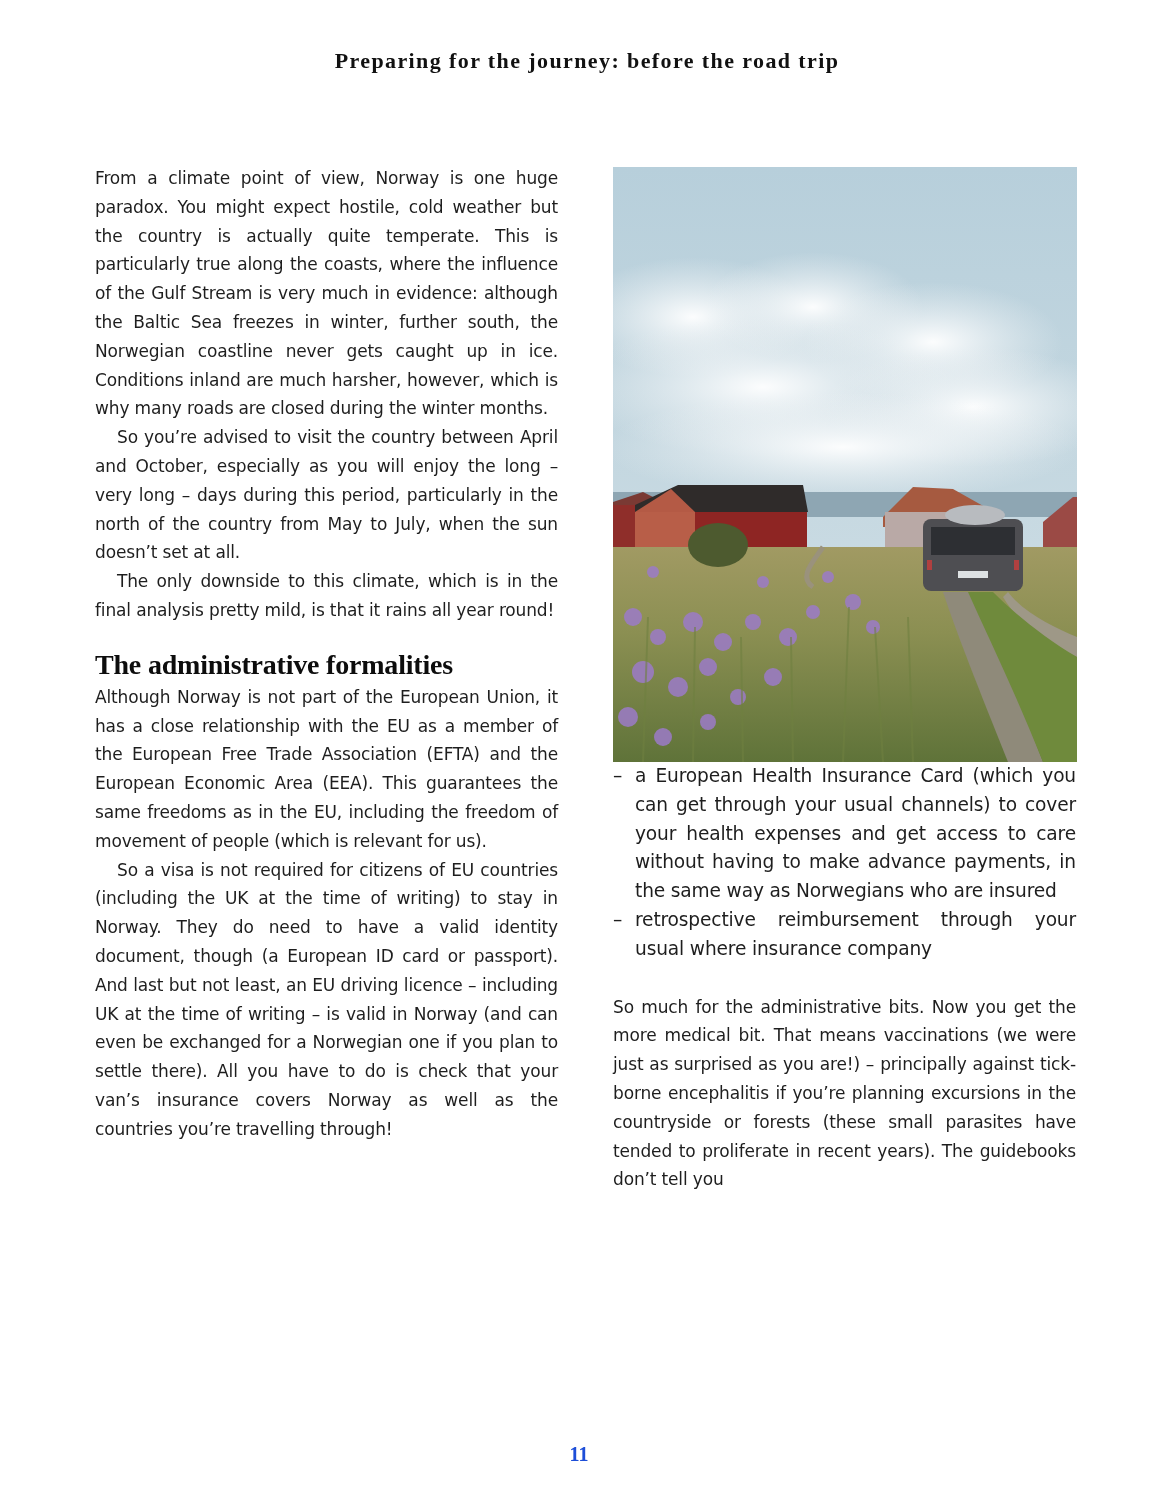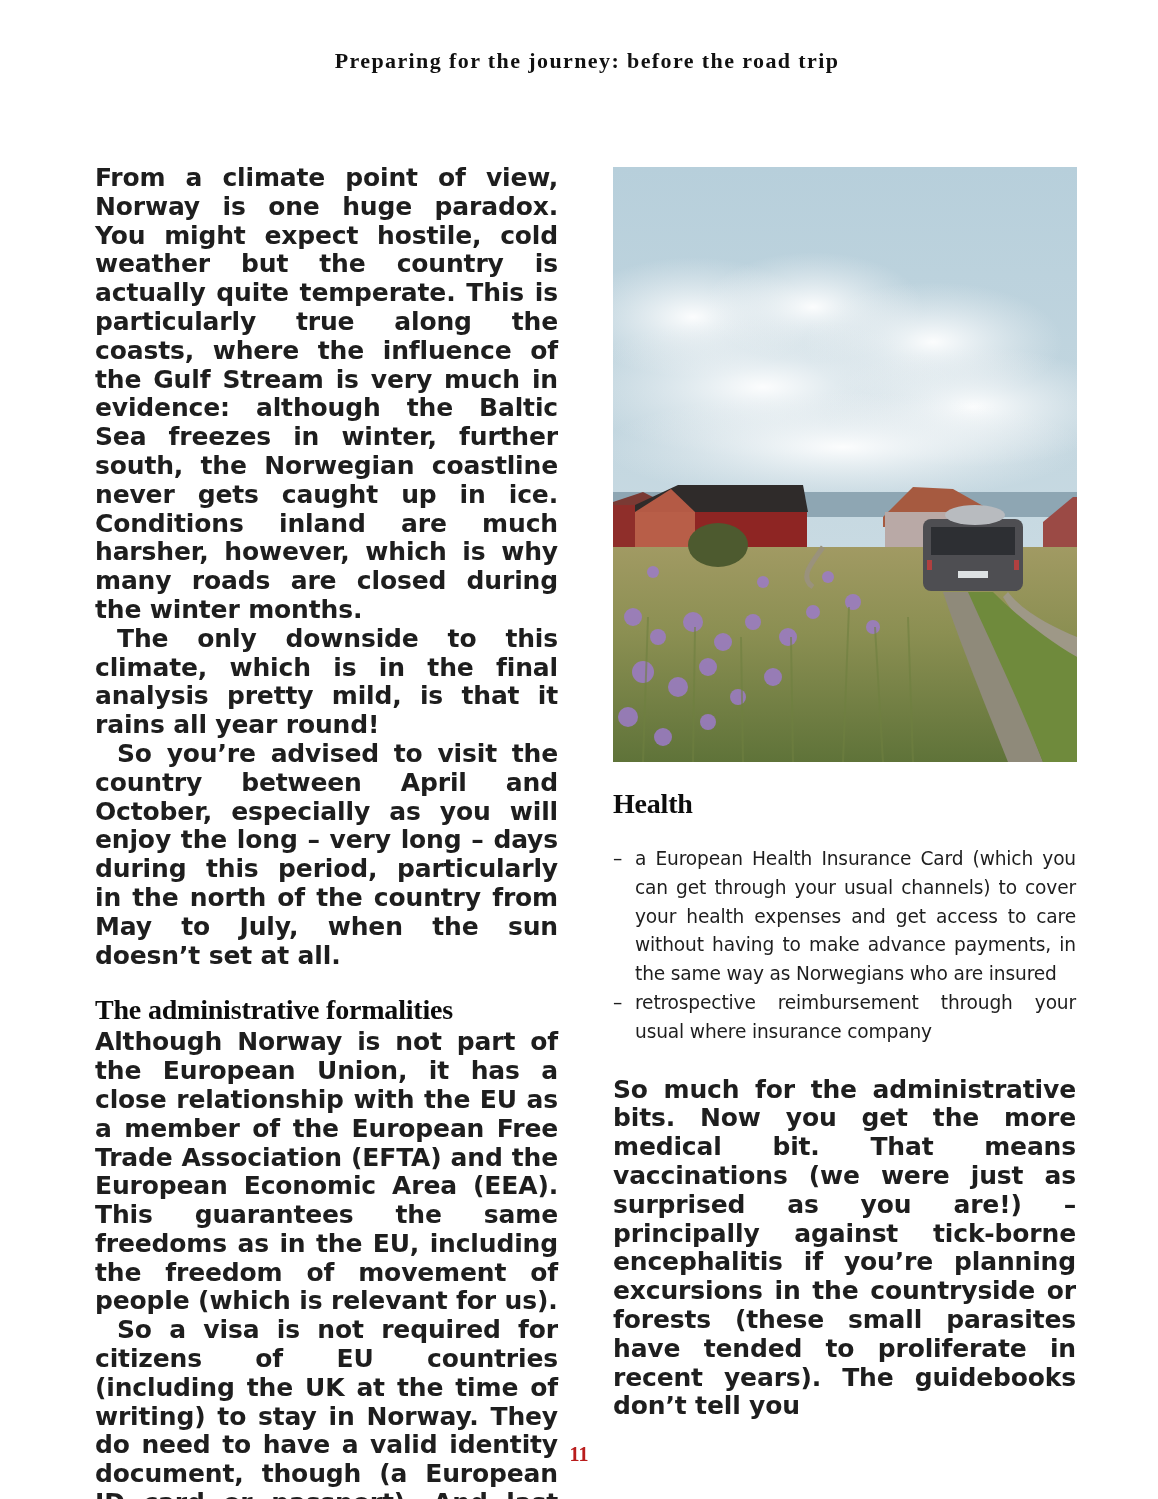--- a/index.html
+++ b/index.html
@@ -20,57 +20,56 @@
     }
     .col-left { left: 95px; top: 164px; }
     .col-right { left: 613px; top: 167px; }
     h2 {
       font-family: "Liberation Serif", serif;
       font-weight: bold; font-size: 28px; margin: 0; color: #0d0d0d;
       letter-spacing: -0.2px;
     }
     p {
       margin: 0;
-      font-size: 25px; line-height: 28.8px;
+      font-size: 17px; line-height: 28.8px;
       text-align: justify; color: #1e1e1e;
       letter-spacing: -0.15px;
-      font-weight: bold;
     }
     p.indent { text-indent: 22px; }
     .climate-title { margin-bottom: 22px; margin-top: 0; line-height: 36px; }
     .admin-title { margin-top: 22px; line-height: 36px; }
     .health-title { margin-top: 24px; margin-bottom: 23px; line-height: 36px; }
     ul.dash-list { list-style: none; margin: 0; padding: 0; }
     ul.dash-list li {
       position: relative; padding-left: 22px;
       font-size: 18.6px; line-height: 28.8px; text-align: justify; color: #1e1e1e;
       letter-spacing: -0.15px;
     }
     ul.dash-list li .dash { position: absolute; left: 0; top: 0; }
     .spacer { height: 29px; }
     .photo {
       width: 464px; height: 595px; position: relative; overflow: hidden;
       background: #bcd3dd;
     }
     .photo svg { display: block; }
     .page-number {
       position: absolute; left: 0; width: 1158px; top: 1443px; text-align: center;
-      font-family: "Liberation Serif", serif; font-size: 20px; font-weight: bold; color: #b91c1c;
+      font-family: "Liberation Serif", serif; font-size: 20px; font-weight: bold; color: #1d4ed8;
     }
   </style>
 </head>
 <body>
 
 <div class="running-head">Preparing for the journey: before the road trip</div>
 
 <div class="col col-left">
   <section>
     <p>From a climate point of view, Norway is one huge paradox. You might expect hostile, cold weather but the country is actually quite temperate. This is particularly true along the coasts, where the influence of the Gulf Stream is very much in evidence: although the Baltic Sea freezes in winter, further south, the Norwegian coastline never gets caught up in ice. Conditions inland are much harsher, however, which is why many roads are closed during the winter months.</p>
+    <p class="indent">So you’re advised to visit the country between April and October, especially as you will enjoy the long – very long – days during this period, particularly in the north of the country from May to July, when the sun doesn’t set at all.</p>
     <p class="indent">The only downside to this climate, which is in the final analysis pretty mild, is that it rains all year round!</p>
-    <p class="indent">So you’re advised to visit the country between April and October, especially as you will enjoy the long – very long – days during this period, particularly in the north of the country from May to July, when the sun doesn’t set at all.</p>
   </section>
   <section>
     <h2 class="admin-title">The administrative formalities</h2>
     <p>Although Norway is not part of the European Union, it has a close relationship with the EU as a member of the European Free Trade Association (EFTA) and the European Economic Area (EEA). This guarantees the same freedoms as in the EU, including the freedom of movement of people (which is relevant for us).</p>
     <p class="indent">So a visa is not required for citizens of EU countries (including the UK at the time of writing) to stay in Norway. They do need to have a valid identity document, though (a European ID card or passport). And last but not least, an EU driving licence – including UK at the time of writing – is valid in Norway (and can even be exchanged for a Norwegian one if you plan to settle there). All you have to do is check that your van’s insurance covers Norway as well as the countries you’re travelling through!</p>
   </section>
 </div>
 
 <div class="col col-right">
   <div class="photo" title="Campervan on a grassy dirt track beside purple wildflowers, with red wooden boathouses and the sea under a cloudy sky">
@@ -156,21 +155,20 @@
         <line x1="130" y1="595" x2="128" y2="470"></line>
           <line x1="180" y1="595" x2="178" y2="470"></line>
         <line x1="230" y1="595" x2="236" y2="440"></line>
           <line x1="270" y1="595" x2="262" y2="460"></line>
         <line x1="300" y1="595" x2="295" y2="450"></line>
       </g>
     </svg>
   </div>
 
   <section>
-    <h2 class="health-title">Health</h2>
     <ul class="dash-list">
       <li>
         <span class="dash">–</span>
         <span>a European Health Insurance Card (which you can get through your usual channels) to cover your health expenses and get access to care without having to make advance payments, in the same way as Norwegians who are insured</span>
       </li>
       <li>
         <span class="dash">–</span>
         <span>retrospective reimbursement through your usual where insurance company</span>
       </li>
     </ul>

